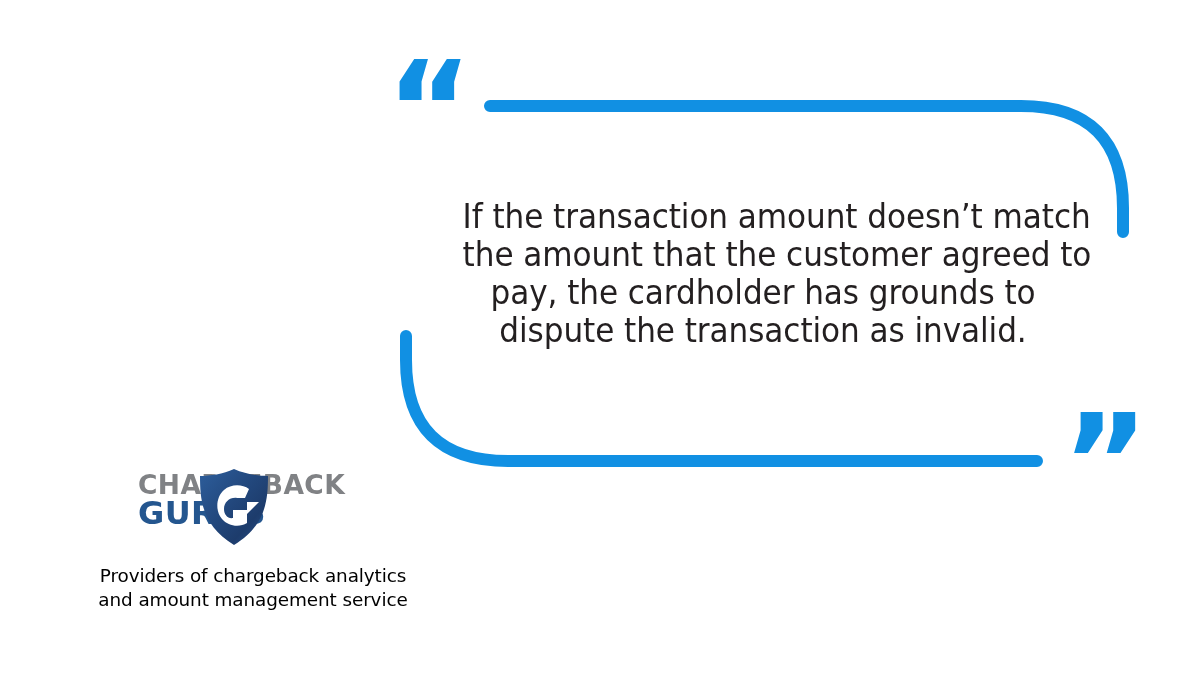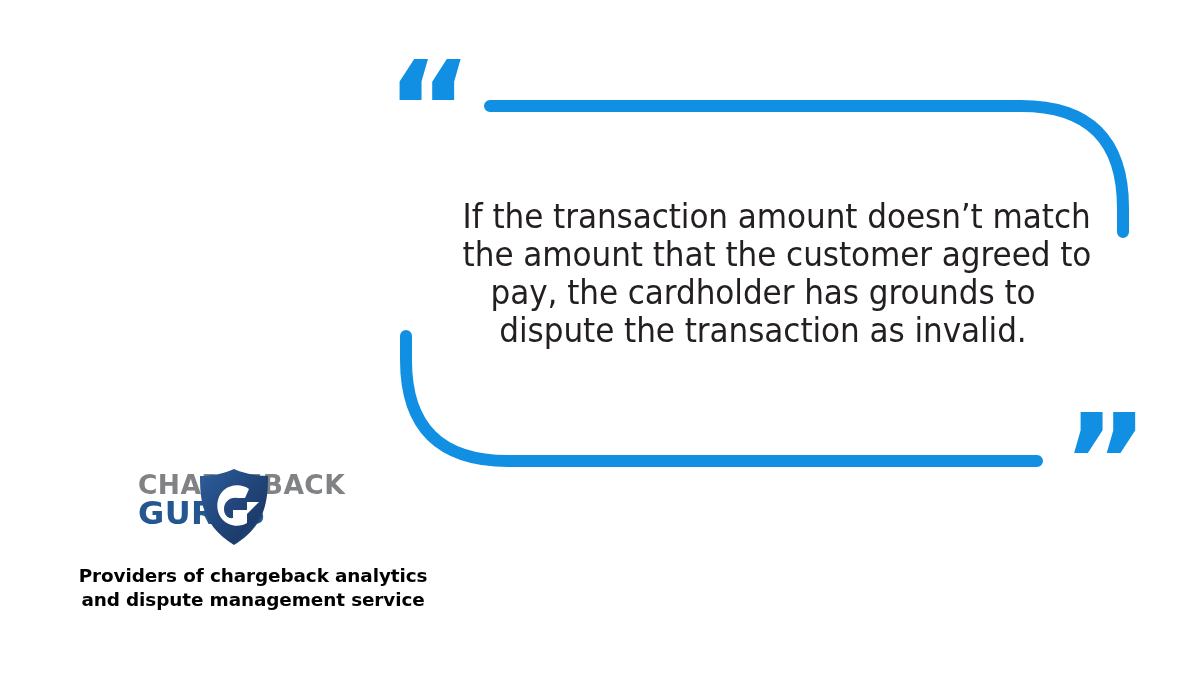--- a/index.html
+++ b/index.html
@@ -109,21 +109,21 @@
     font-size: 32px;
     letter-spacing: 0.4px;
     color: #24568f;
     line-height: 1.02;
     margin-top: -1px;
   }
   #tagline {
     margin-top: 30px;
     text-align: center;
     font-family: "DejaVu Sans", sans-serif;
-    font-weight: 700;
+    font-weight: 400;
     font-size: 18.4px;
     line-height: 24px;
     color: #000000;
     letter-spacing: -0.1px;
   }
   #tagline .tline { display: block; white-space: nowrap; }
 </style>
 </head>
 <body>
 
@@ -169,17 +169,17 @@
       </svg>
 
       <div id="wordmark">
         <div id="wordmark-top">CHARGEBACK</div>
         <div id="wordmark-bottom">GURUS</div>
       </div>
     </div>
 
     <div id="tagline">
       <span class="tline">Providers of chargeback analytics</span>
-      <span class="tline">and dispute management service</span>
+      <span class="tline">and amount management service</span>
     </div>
 
   </div>
 </div>
 
 </body></html>

